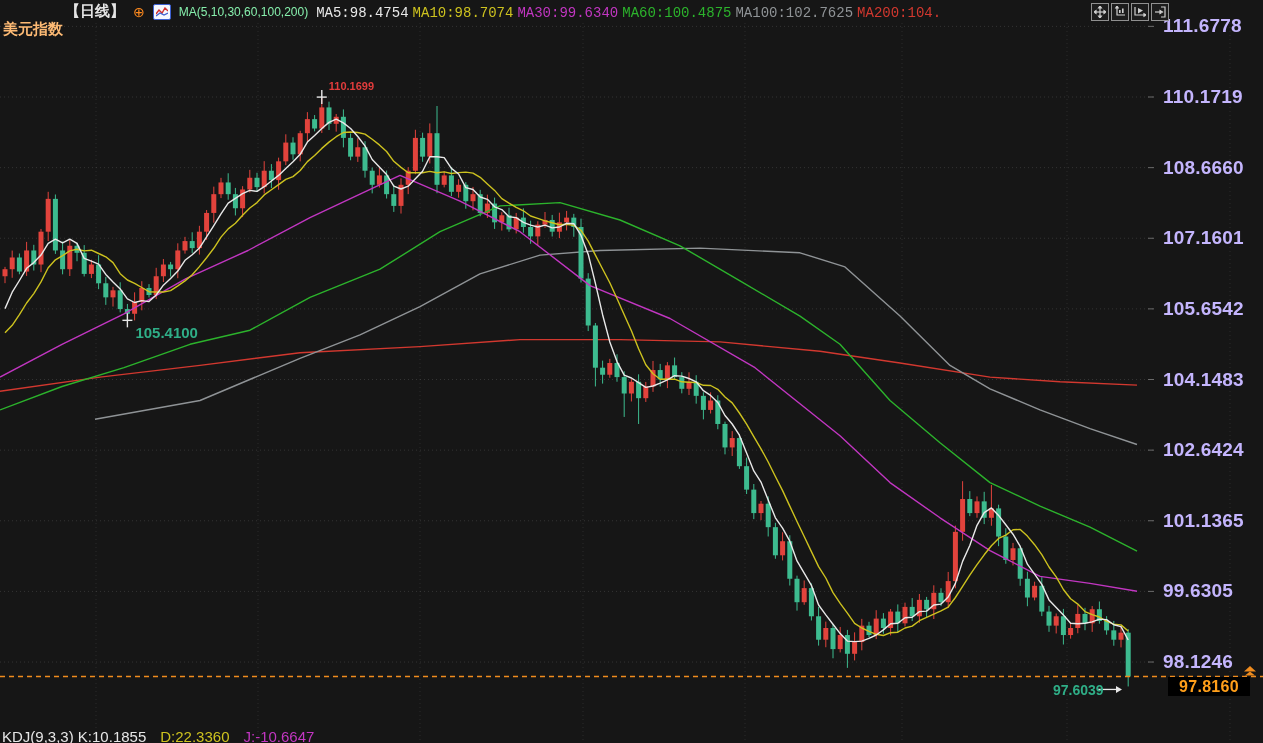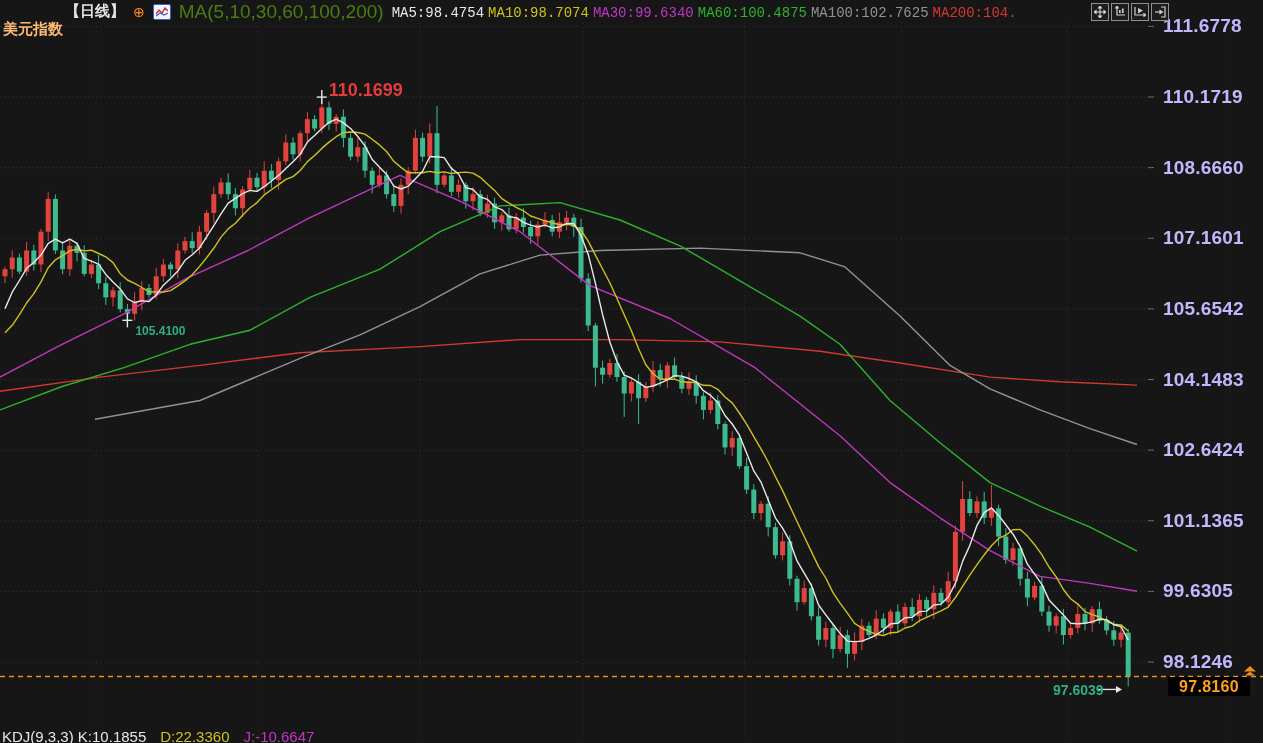--- a/index.html
+++ b/index.html
@@ -6,37 +6,37 @@
   #app{position:relative;width:1263px;height:743px;background:#161616;overflow:hidden;
        font-family:"Liberation Sans",sans-serif;}
   
   #header{position:absolute;left:0;top:0;width:1263px;height:23px;display:flex;align-items:center;
           gap:8px;padding-left:3px;z-index:30;white-space:nowrap;}
   #title{font-size:15px;font-weight:bold;color:#fdba74;margin-top:36px;}
   #period{font-size:15px;font-weight:bold;color:#e5e5e5;margin-left:-6px;}
   #plus-ico{color:#ff8a1e;font-size:14px;line-height:14px;cursor:pointer;}
   #mini-chart-ico{width:16px;height:14px;background:#f5f7ff;border:1px solid #3c5fd0;border-radius:2px;
           display:inline-flex;align-items:center;justify-content:center;}
-  #ma-params{font-size:19px;color:#4d7c0f;}
+  #ma-params{font-size:12px;color:#86efac;}
   .ma-item{font-size:14px;font-weight:500;margin-right:4px;font-family:Liberation Mono, monospace;}
   
   #toolbar{position:absolute;left:1091px;top:3px;display:flex;gap:2px;z-index:40;}
   .tbtn{width:16px;height:16px;border:1px solid #909090;background:#1c1c1c;display:flex;
         align-items:center;justify-content:center;cursor:pointer;}
   .tbtn svg{display:block;}
   
   .axis-label{position:absolute;left:1163px;transform:translateY(-50%);font-size:19px;
         font-weight:700;color:#c4b5fd;letter-spacing:.2px;z-index:20;}
   #price-badge{position:absolute;left:1168px;width:82px;height:19px;background:#000;
         color:#ff9f1a;font-size:16px;font-weight:700;text-align:center;line-height:19px;
         letter-spacing:.3px;z-index:25;}
   
   .anno{position:absolute;font-weight:700;z-index:15;}
-  #anno-high{font-size:18px;}
-  #anno-low{font-size:12px;}
+  #anno-high{font-size:11px;}
+  #anno-low{font-size:15px;}
   #anno-last-low{font-size:14px;}
   
   #watermark{position:absolute;right:10px;top:690px;font-size:34px;font-weight:600;color:#fdfdfd;
         letter-spacing:3px;z-index:26;}
   
   #footer{position:absolute;left:2px;top:728px;height:15px;overflow:hidden;display:flex;gap:14px;
         z-index:30;white-space:nowrap;text-align:center;}
   .kdj-item{font-size:15px;font-weight:500;}
   #chart-svg{position:absolute;left:0;top:0;z-index:5;}
 </style>

